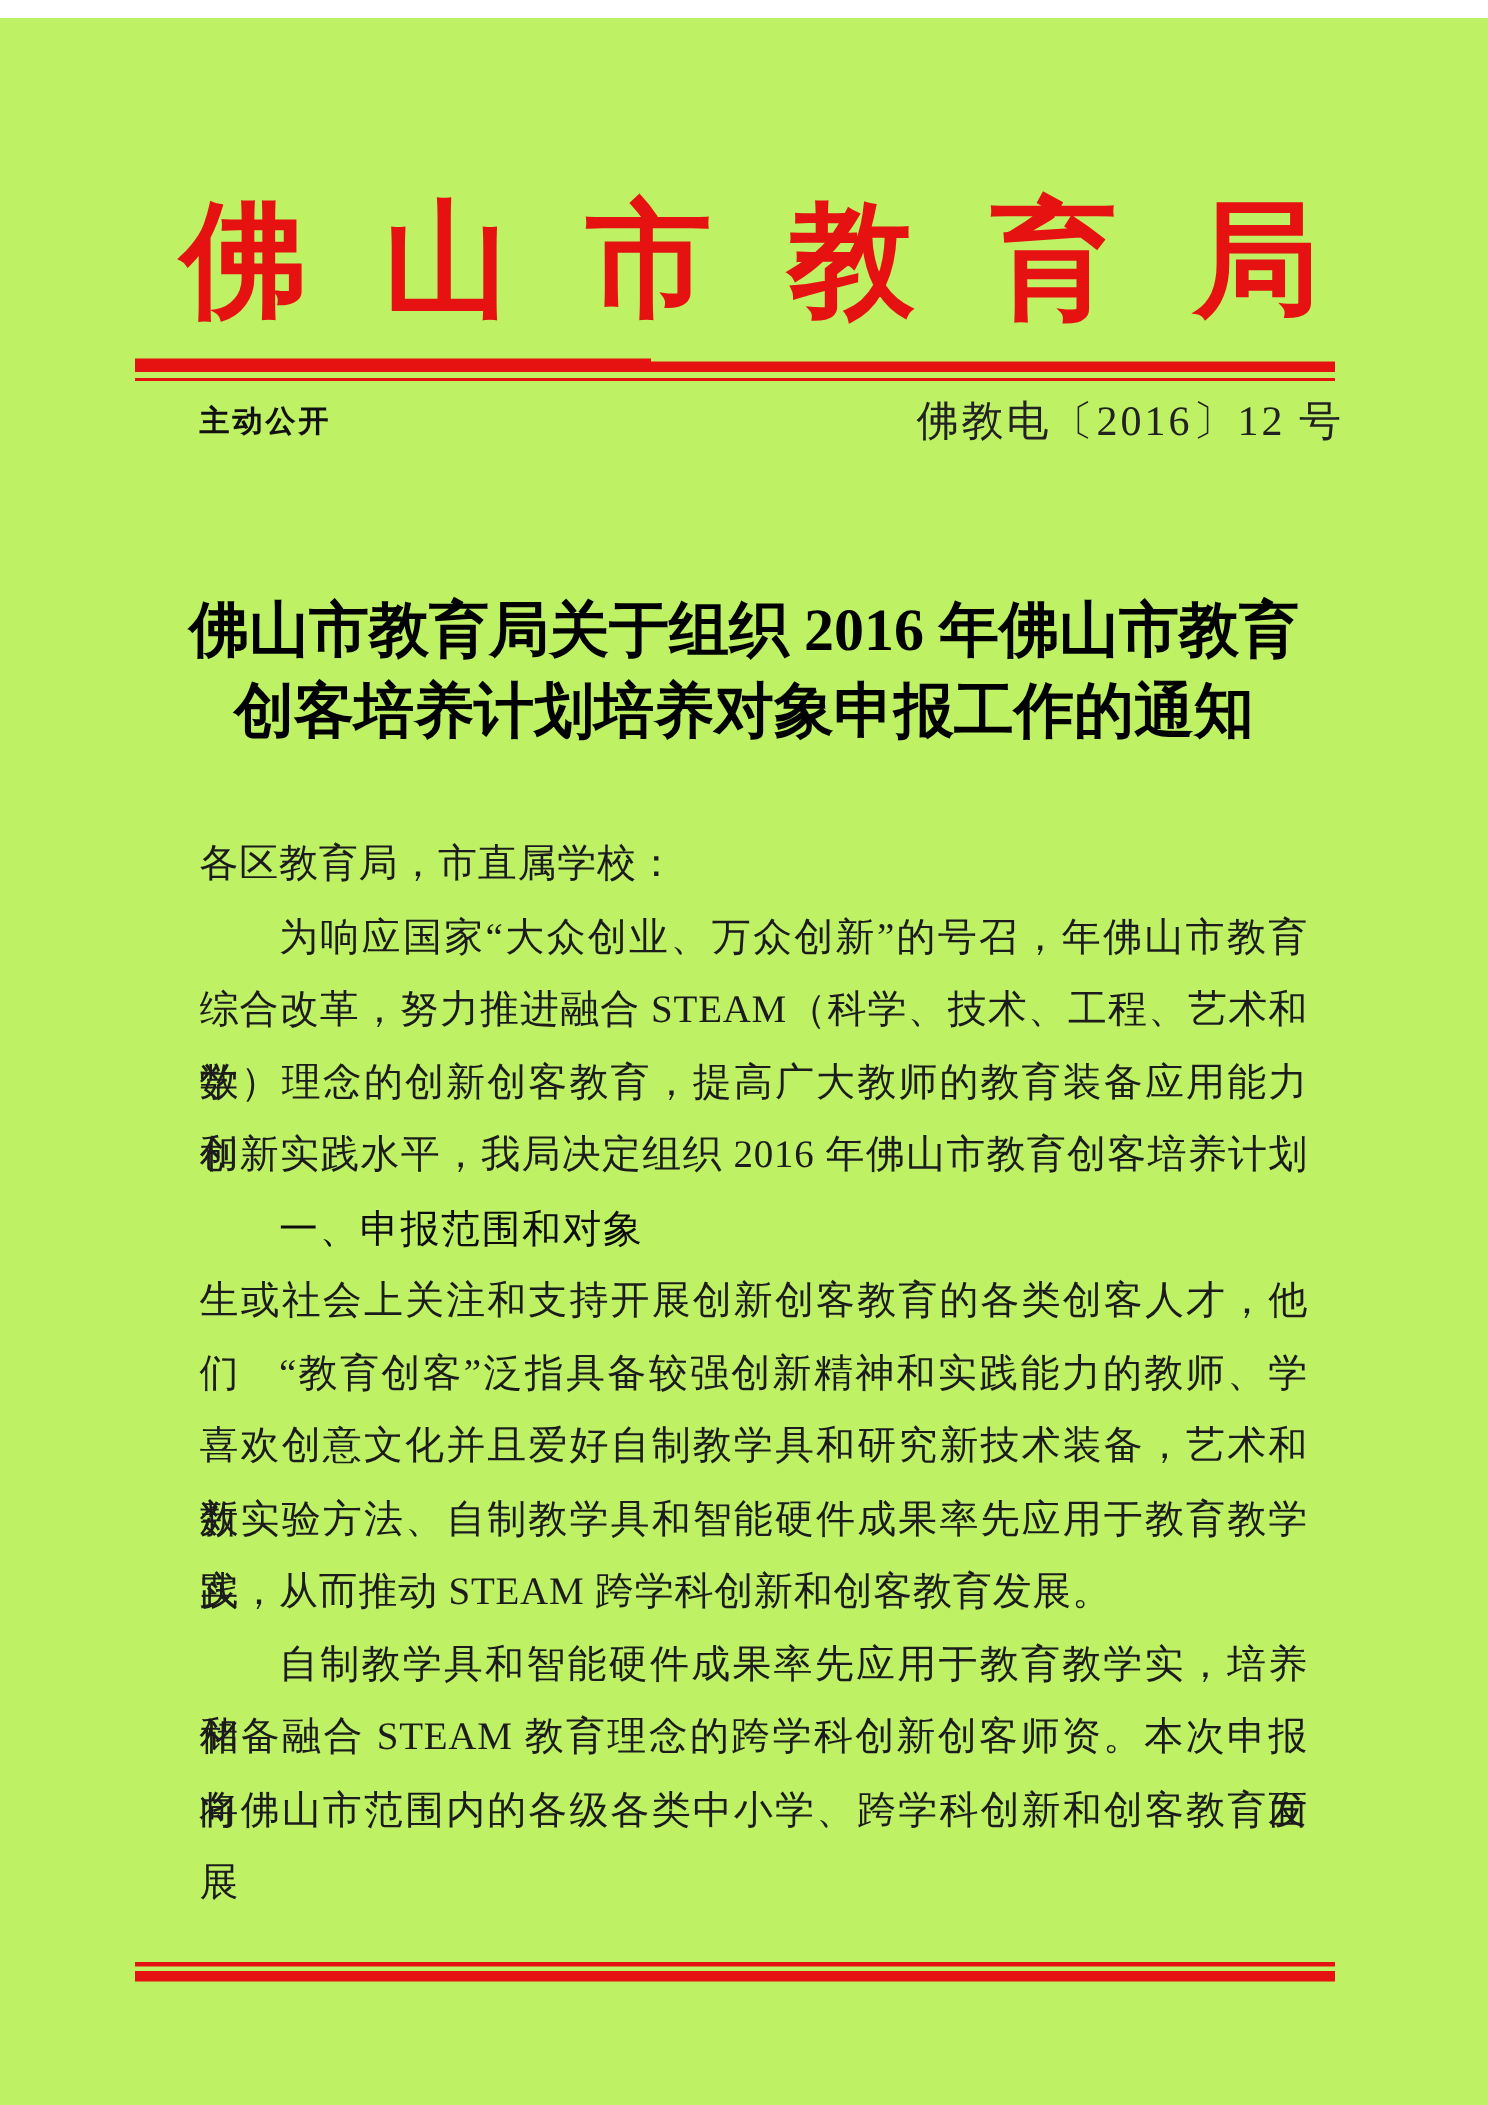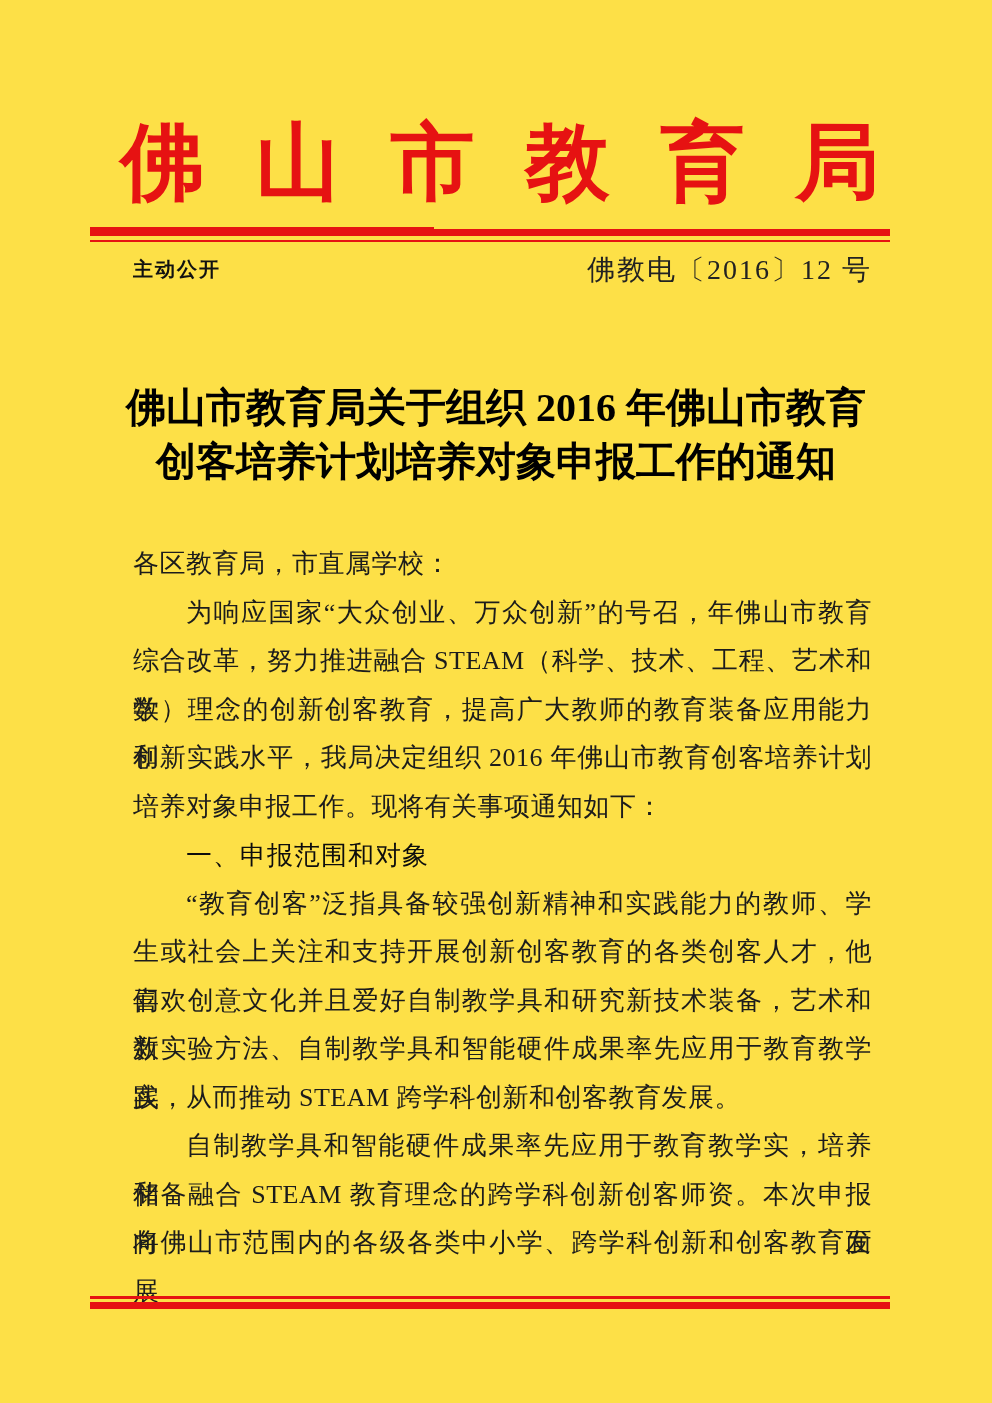--- a/index.html
+++ b/index.html
@@ -5,21 +5,21 @@
   :root { --red: #e61212; --ink: #1b1b1b; }
   * { margin: 0; padding: 0; box-sizing: border-box; }
   html, body { background: #ffffff; }
   body {
     width: 992px; height: 1403px;
     position: relative;
     font-family: "Liberation Serif", "DejaVu Serif", serif;
     color: var(--ink);
     overflow: hidden;
   }
-  .page { position: absolute; inset: 0; background: #fde047; }
+  .page { position: absolute; inset: 0; background: #bef264; margin-top: 12px; }
 
   
   .agency {
     position: absolute; left: 112px; top: 116px; width: 776px;
     font-size: 84px; line-height: 1.12; font-weight: bold;
     color: var(--red);
     white-space: nowrap;
     word-spacing: 30px;
     text-align: center;
     font-family: "Liberation Serif", "DejaVu Serif", serif;
@@ -32,21 +32,21 @@
   .rule-top .seg-thin  { position: absolute; left: 0; top: 13px; width: 100%; height: 2px; background: var(--red); }
 
   
   .disclosure {
     position: absolute; left: 133px; top: 252px;
     font-family: "Liberation Sans", "DejaVu Sans", sans-serif;
     font-weight: bold; font-size: 20px; line-height: 34px;
     letter-spacing: 2px; color: #111;
   }
   .doc-number {
-    position: absolute; right: 120px; top: 253px;
+    position: absolute; right: 96px; top: 253px;
     font-size: 28px; line-height: 34px; letter-spacing: 2px;
     color: #222; white-space: nowrap;
   }
 
   
   .doc-title {
     position: absolute; left: 0; top: 381px; width: 992px;
     text-align: center; font-weight: bold; color: #000;
     font-size: 40px; line-height: 54px;
     font-family: "Liberation Serif", "DejaVu Serif", serif;
@@ -100,24 +100,23 @@
     <div class="t-line">佛山市教育局关于组织 2016 年佛山市教育</div>
     <div class="t-line">创客培养计划培养对象申报工作的通知</div>
   </div>
 
   <div class="body-text">
     <div class="bodyline">各区教育局，市直属学校：</div>
     <div class="bodyline indent just">为响应国家“大众创业、万众创新”的号召，年佛山市教育</div>
     <div class="bodyline just">综合改革，努力推进融合 STEAM（科学、技术、工程、艺术和数</div>
     <div class="bodyline just">学）理念的创新创客教育，提高广大教师的教育装备应用能力和</div>
     <div class="bodyline just">创新实践水平，我局决定组织 2016 年佛山市教育创客培养计划</div>
-    <div class="bodyline">培养对象申报工作。现将有关事项通知如下：</div>
     <div class="bodyline indent heading">一、申报范围和对象</div>
+    <div class="bodyline just">生或社会上关注和支持开展创新创客教育的各类创客人才，他们</div>
     <div class="bodyline indent just">“教育创客”泛指具备较强创新精神和实践能力的教师、学</div>
-    <div class="bodyline just">生或社会上关注和支持开展创新创客教育的各类创客人才，他们</div>
     <div class="bodyline just">喜欢创意文化并且爱好自制教学具和研究新技术装备，艺术和数</div>
     <div class="bodyline just">新实验方法、自制教学具和智能硬件成果率先应用于教育教学实</div>
     <div class="bodyline">践，从而推动 STEAM 跨学科创新和创客教育发展。</div>
     <div class="bodyline indent just">自制教学具和智能硬件成果率先应用于教育教学实，培养和</div>
     <div class="bodyline just">储备融合 STEAM 教育理念的跨学科创新创客师资。本次申报将面</div>
     <div class="bodyline just">向佛山市范围内的各级各类中小学、跨学科创新和创客教育发展</div>
   </div>
 
   <div class="rule-bottom">
     <div class="seg-thin"></div>

